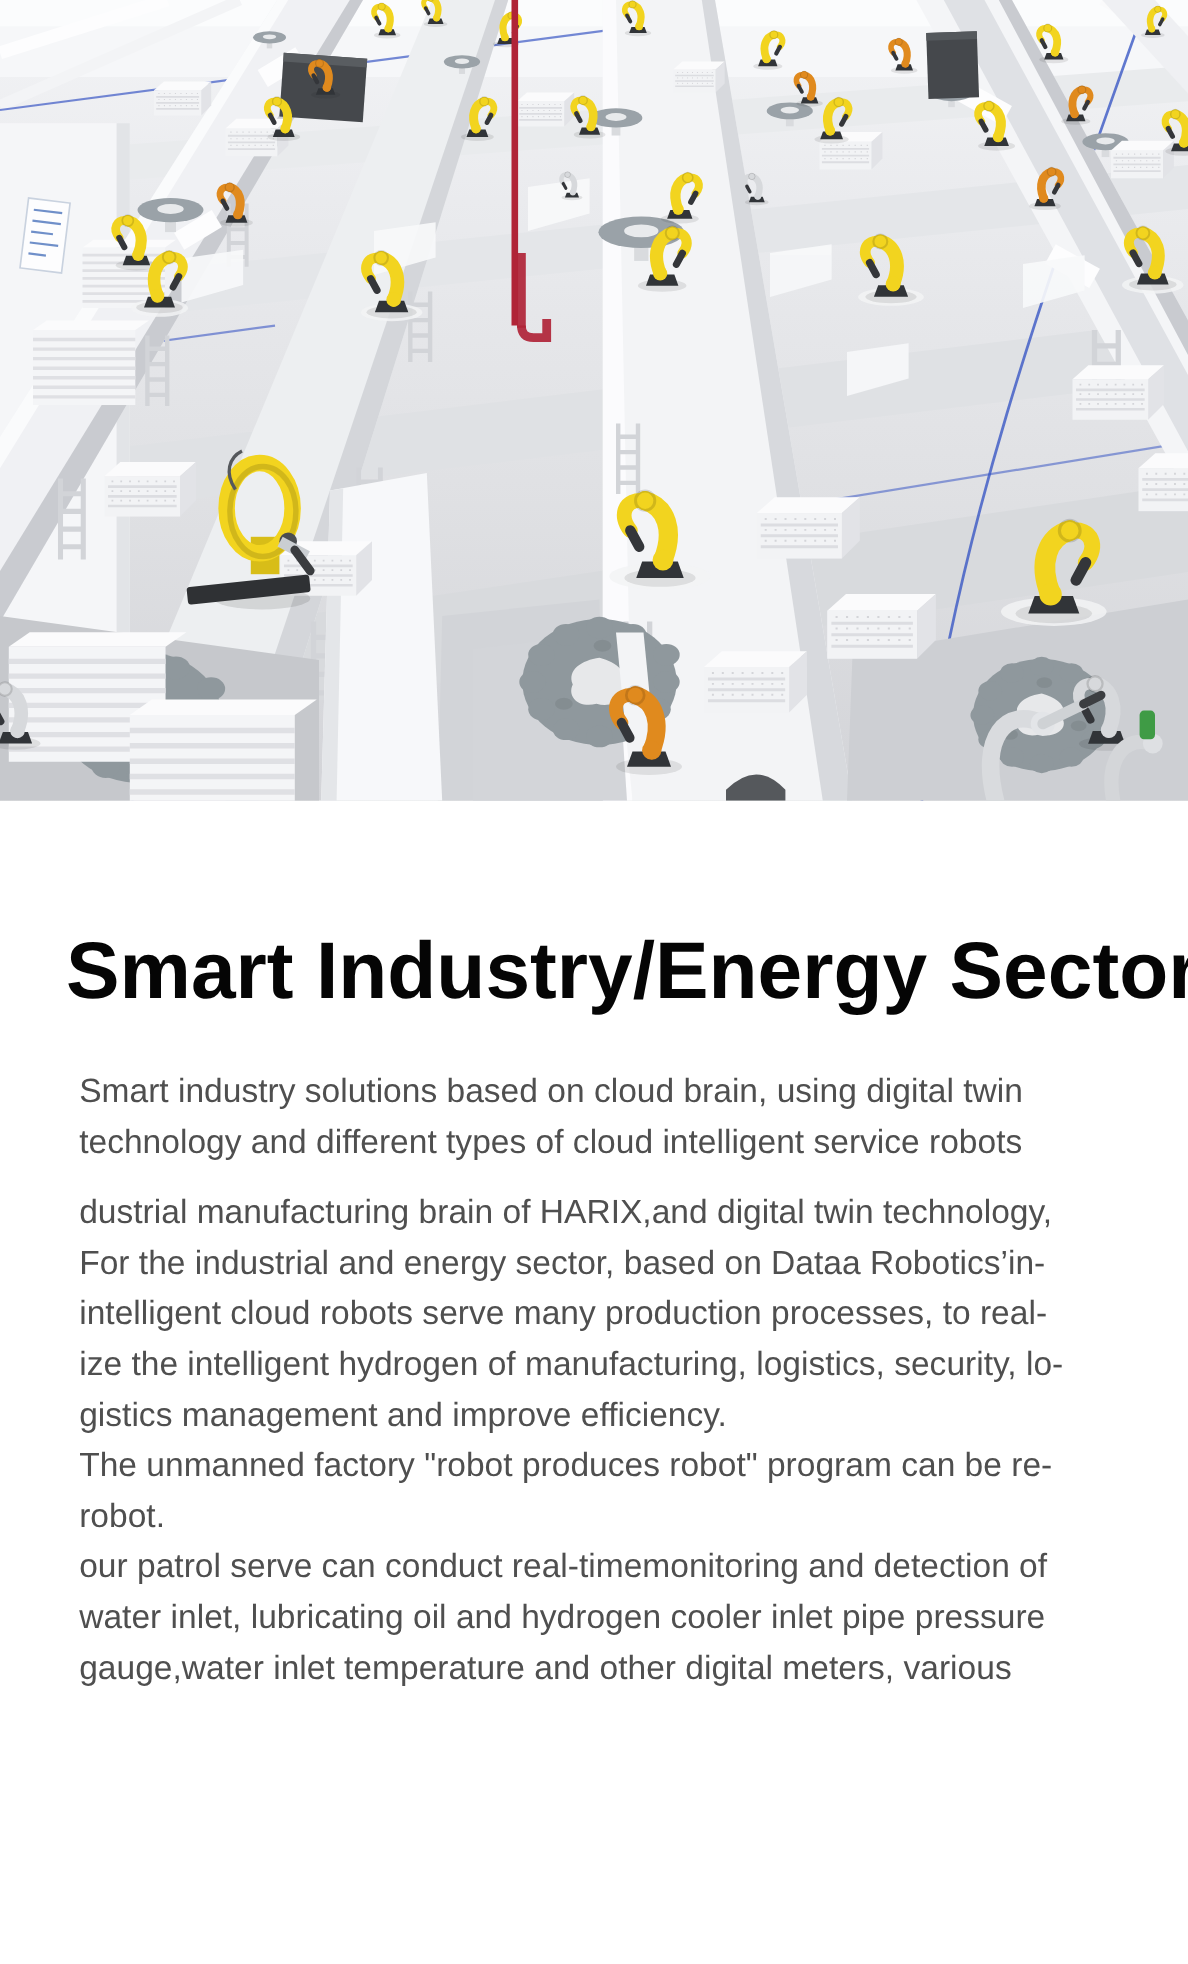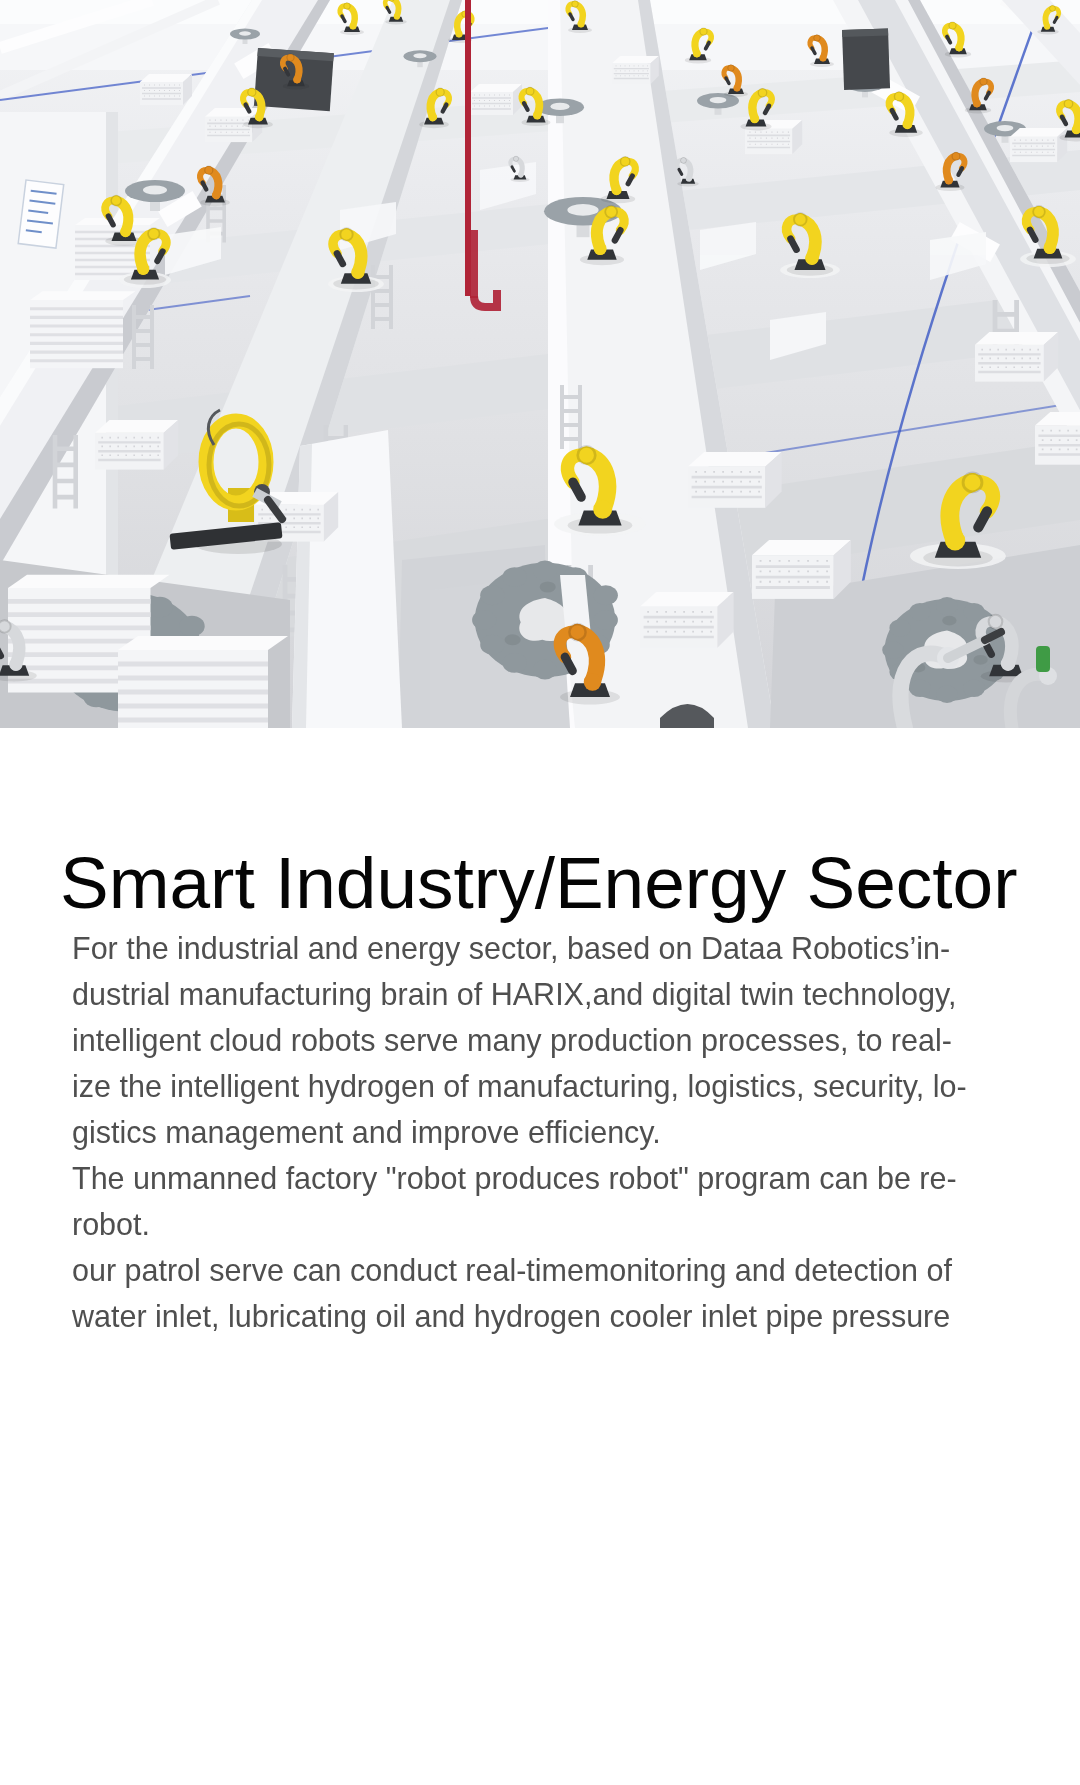--- a/index.html
+++ b/index.html
@@ -1,21 +1,21 @@
 <!DOCTYPE html>
 <html><head>
 <meta charset="utf-8">
 <style>
   html,body{margin:0;padding:0;background:#ffffff;}
   body{font-family:"Liberation Sans", sans-serif;}
   .page{width:1080px;height:1785px;margin:0 auto;background:#fff;overflow:hidden;position:relative;}
   .hero{margin:0;width:1080px;height:728px;display:block;overflow:hidden;}
   .hero svg{display:block;}
   .article{padding:0 66px;}
-  .title{margin:112px 0 0 -6px;font-size:73px;font-weight:400;color:#050505;line-height:85px;letter-spacing:0;white-space:nowrap;}
+  .title{margin:112px 0 0 -6px;font-size:73px;font-weight:700;color:#050505;line-height:85px;letter-spacing:0;white-space:nowrap;}
   .intro{margin:44px 0 18px 6px;padding:0;}
   .bodytext{margin:0 0 0 6px;padding:0;}
   .ln{display:block;font-size:30.5px;line-height:46px;color:#4f4f4f;white-space:nowrap;}
   
   .ybots{color:#f2d41f;}
   .obots{color:#e08a1e;}
   .sbots{color:#d7d9dc;}
   .discs{color:#8f989d;}
 </style>
 </head>
@@ -295,27 +295,32 @@
         <path d="M468,0 V296" stroke-width="6"></path>
         <path d="M474,230 V298" stroke-width="8" opacity="0.92"></path>
         <path d="M474,296 q0,11 11,11 h12 v-17" stroke-width="8" opacity="0.92"></path>
       </g>
     </svg>
   </figure>
 
   <main class="article">
     <h1 class="title">Smart Industry/Energy Sector</h1>
 
+    <p class="intro">
+      <span class="ln">Smart industry solutions based on cloud brain, using digital twin</span>
+      <span class="ln">technology and different types of cloud intelligent service robots</span>
+    </p>
 
     <p class="bodytext">
+      <span class="ln">dustrial manufacturing brain of HARIX,and digital twin technology,</span>
       <span class="ln">For the industrial and energy sector, based on Dataa Robotics’in-</span>
-      <span class="ln">dustrial manufacturing brain of HARIX,and digital twin technology,</span>
       <span class="ln">intelligent cloud robots serve many production processes, to real-</span>
       <span class="ln">ize the intelligent hydrogen of manufacturing, logistics, security, lo-</span>
       <span class="ln">gistics management and improve efficiency.</span>
       <span class="ln">The unmanned factory "robot produces robot" program can be re-</span>
       <span class="ln">robot.</span>
       <span class="ln">our patrol serve can conduct real-timemonitoring and detection of</span>
       <span class="ln">water inlet, lubricating oil and hydrogen cooler inlet pipe pressure</span>
+      <span class="ln">gauge,water inlet temperature and other digital meters, various</span>
     </p>
   </main>
 
 </div>
 
 </body></html>

